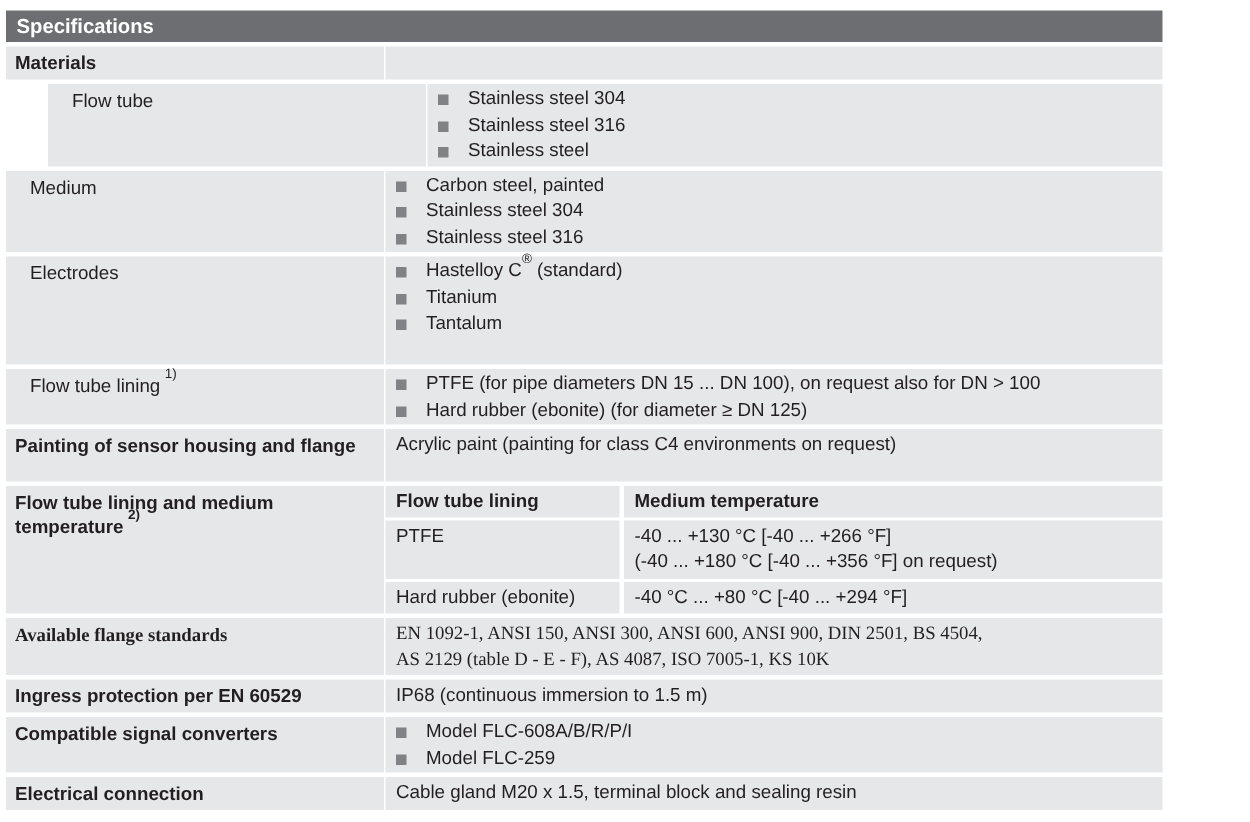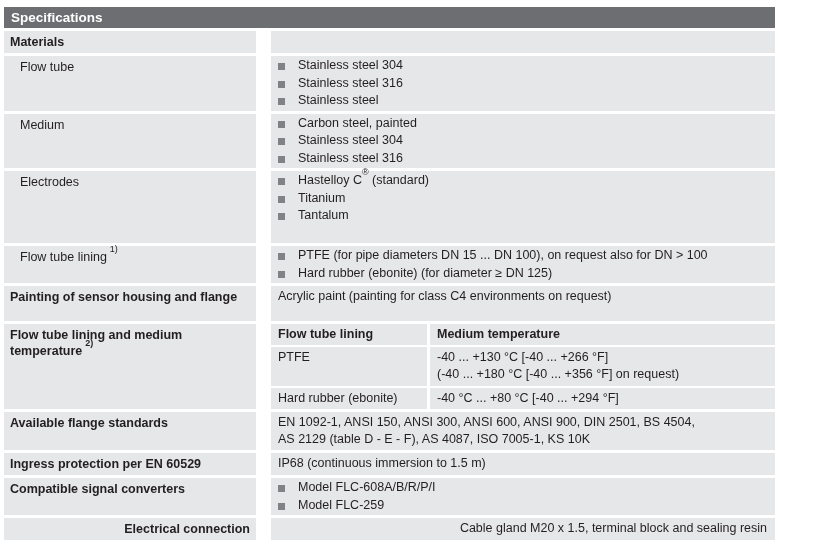--- a/index.html
+++ b/index.html
@@ -17,47 +17,47 @@
   .title-bar {
     height: 21px;
     background: #6d6e71;
     color: #ffffff;
     font-weight: bold;
     font-size: 13.5px;
     padding: 3px 8px 0 7px;
     margin-bottom: 3px;
   }
 
-  .row { display: flex; gap: 15px; margin-bottom: 3px; }
+  .row { display: flex; gap: 1px; margin-bottom: 3px; }
   .cell { background: #e6e7e8; }
   .left { flex: 0 0 252px; padding: 3px 6px 3px 6px; }
   .right { flex: 1 1 auto; padding: 1px 8px 1px 7px; }
 
   .lbl { font-weight: bold; line-height: 16px; }
   .lbl.plain { font-weight: normal; padding-left: 10px; }
 
   sup { font-size: 9px; position: relative; top: -4px; line-height: 0; }
   sup.spaced { margin-left: 3px; }
 
   .bullet { display: flex; line-height: 17.5px; }
   .sq { flex: 0 0 7px; width: 7px; height: 7px; background: #808285; margin: 6px 13px 0 0; }
 
   .val { line-height: 17px; padding-top: 1px; }
   .single { line-height: 15px; padding-top: 2px; }
 
   .r-materials  { min-height: 20px; }
-  .r-flowtube   { min-height: 54px; }
+  .r-flowtube   { min-height: 54px; margin-left: 28px; }
   .r-flanges    { min-height: 54px; }
   .r-electrodes { min-height: 72px; }
   .r-lining     { min-height: 37px; }
   .r-painting   { min-height: 35px; }
-  .r-flangestd  { min-height: 38px; }
+  .r-flangestd  { min-height: 38px; font-family: Liberation Serif, serif; }
   .r-ingress    { min-height: 20px; }
   .r-converters { min-height: 37px; }
-  .r-electrical { min-height: 20px; text-align: right; }
+  .r-electrical { min-height: 20px; }
 
   .nested { flex: 1 1 auto; display: flex; flex-direction: column; gap: 2px; }
   .nrow { display: flex; gap: 3px; }
   .ncell { background: #e6e7e8; padding: 2px 6px 2px 7px; line-height: 17px; }
   .nc1 { flex: 0 0 156px; }
   .nc2 { flex: 1 1 auto; }
   .nrow.head { min-height: 20px; }
   .nrow.head .ncell { font-weight: bold; }
   .nrow.r1 { min-height: 39px; flex: 1 1 auto; }
   .nrow.r2 { min-height: 19px; }

